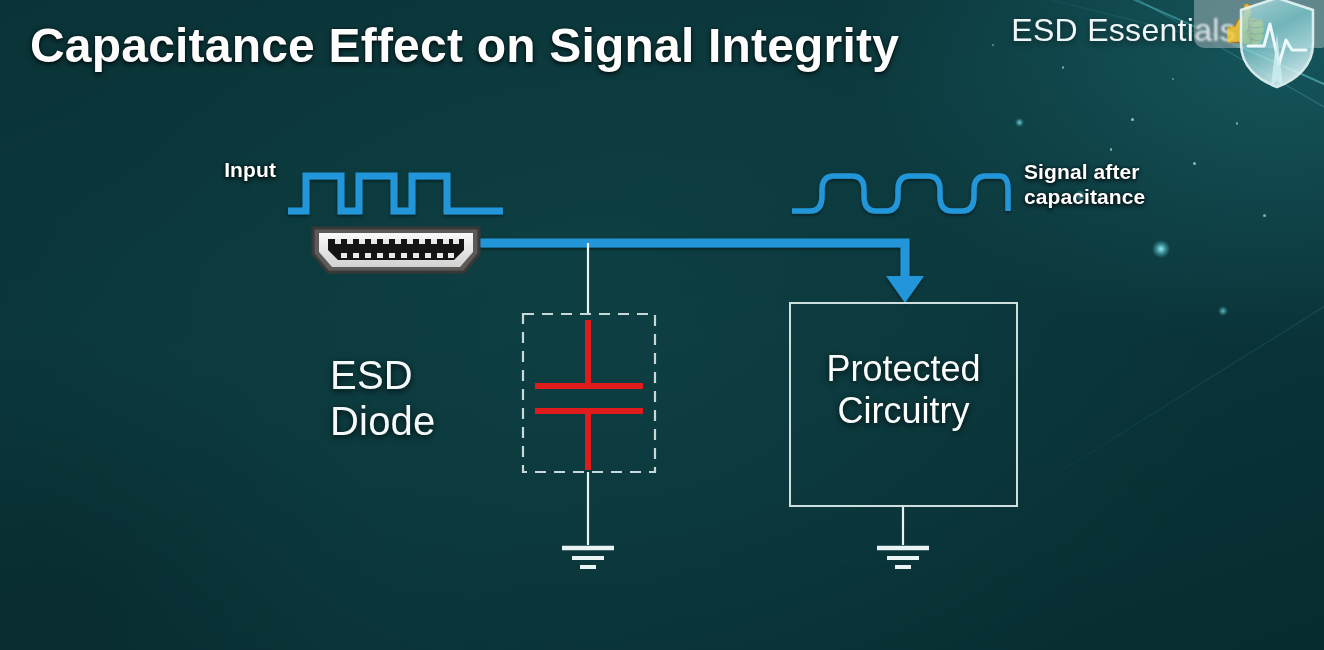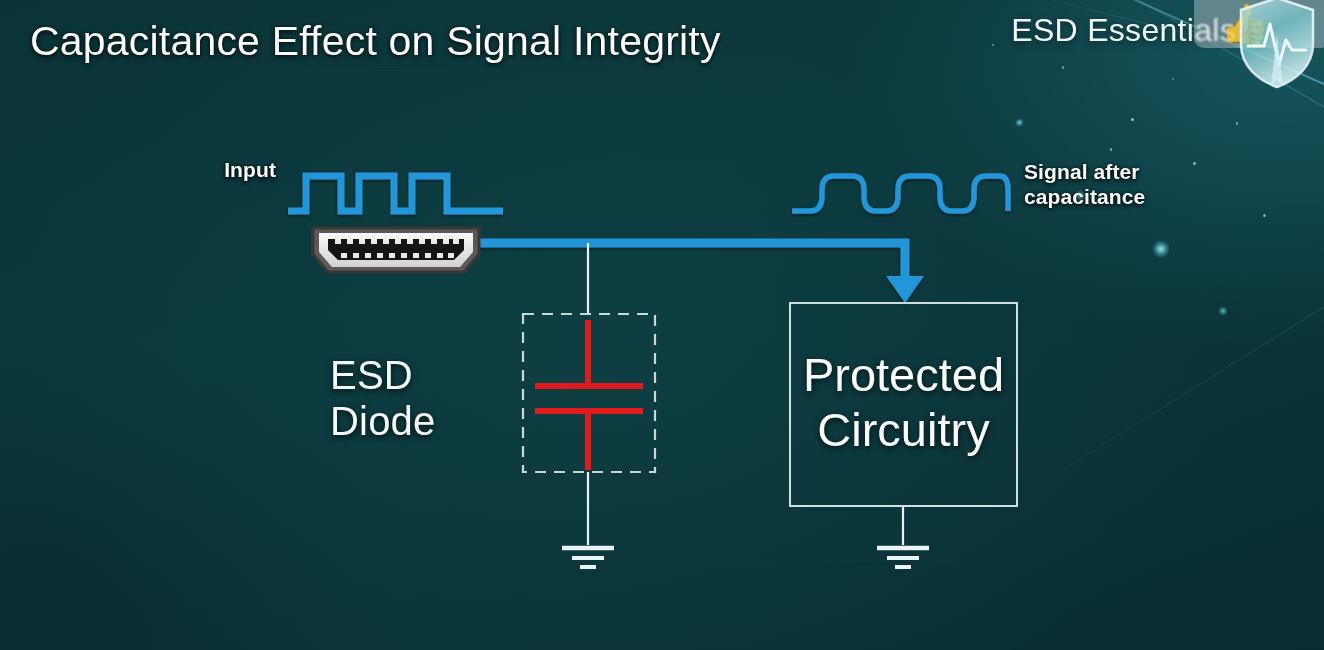--- a/index.html
+++ b/index.html
@@ -27,21 +27,21 @@
   .beam.b2{right:-20px;top:118px;width:470px;height:1.3px;transform:rotate(30deg);opacity:.33;}
   .beam.b3{right:30px;top:60px;width:300px;height:1px;transform:rotate(14deg);opacity:.25;}
   .beam.b4{right:-10px;top:300px;width:380px;height:1.2px;transform:rotate(-32deg);opacity:.16;}
   .glowball{position:absolute;border-radius:50%;background:radial-gradient(circle,rgba(150,245,250,.95) 0%,rgba(90,220,228,.35) 45%,rgba(60,190,200,0) 72%);}
   .dot{position:absolute;border-radius:50%;background:rgba(190,250,252,.85);}
   .streak{position:absolute;background:linear-gradient(90deg,rgba(110,230,235,0) 0%,rgba(110,230,235,.30) 60%,rgba(110,230,235,0) 100%);height:1px;filter:blur(.4px);}
 
   
   #title{
     position:absolute;left:30px;top:18px;
-    font-size:41px;font-weight:400;color:#fdfdfd;letter-spacing:.2px;
+    font-size:48px;font-weight:700;color:#fdfdfd;letter-spacing:.2px;
     text-shadow:0 2px 5px rgba(0,0,0,.75),0 0 2px rgba(0,0,0,.6);
     white-space:nowrap;
   }
   #brand{
     position:absolute;right:88px;top:12px;
     font-size:32px;font-weight:400;color:#eef6f7;letter-spacing:.3px;
     text-shadow:0 2px 6px rgba(0,0,0,.5);
     white-space:nowrap;
   }
   
@@ -76,21 +76,21 @@
   
   #diagram{position:absolute;left:0;top:0;width:1324px;height:650px;}
 
   
   #pc-box{
     position:absolute;left:789px;top:302px;width:229px;height:205px;
     border:2px solid #cfdfe0;box-sizing:border-box;
   }
   #pc-text{
     position:absolute;left:789px;top:348px;width:229px;
-    text-align:center;color:#fbfdfd;font-size:47px;line-height:1.17;
+    text-align:center;color:#fbfdfd;font-size:36px;line-height:1.17;
     font-weight:400;text-shadow:0 2px 6px rgba(0,0,0,.75);
   }
 
   
   #hdmi{position:absolute;left:308px;top:224px;width:176px;height:52px;}
 </style>
 </head>
 <body>
 
 <div id="slide">

